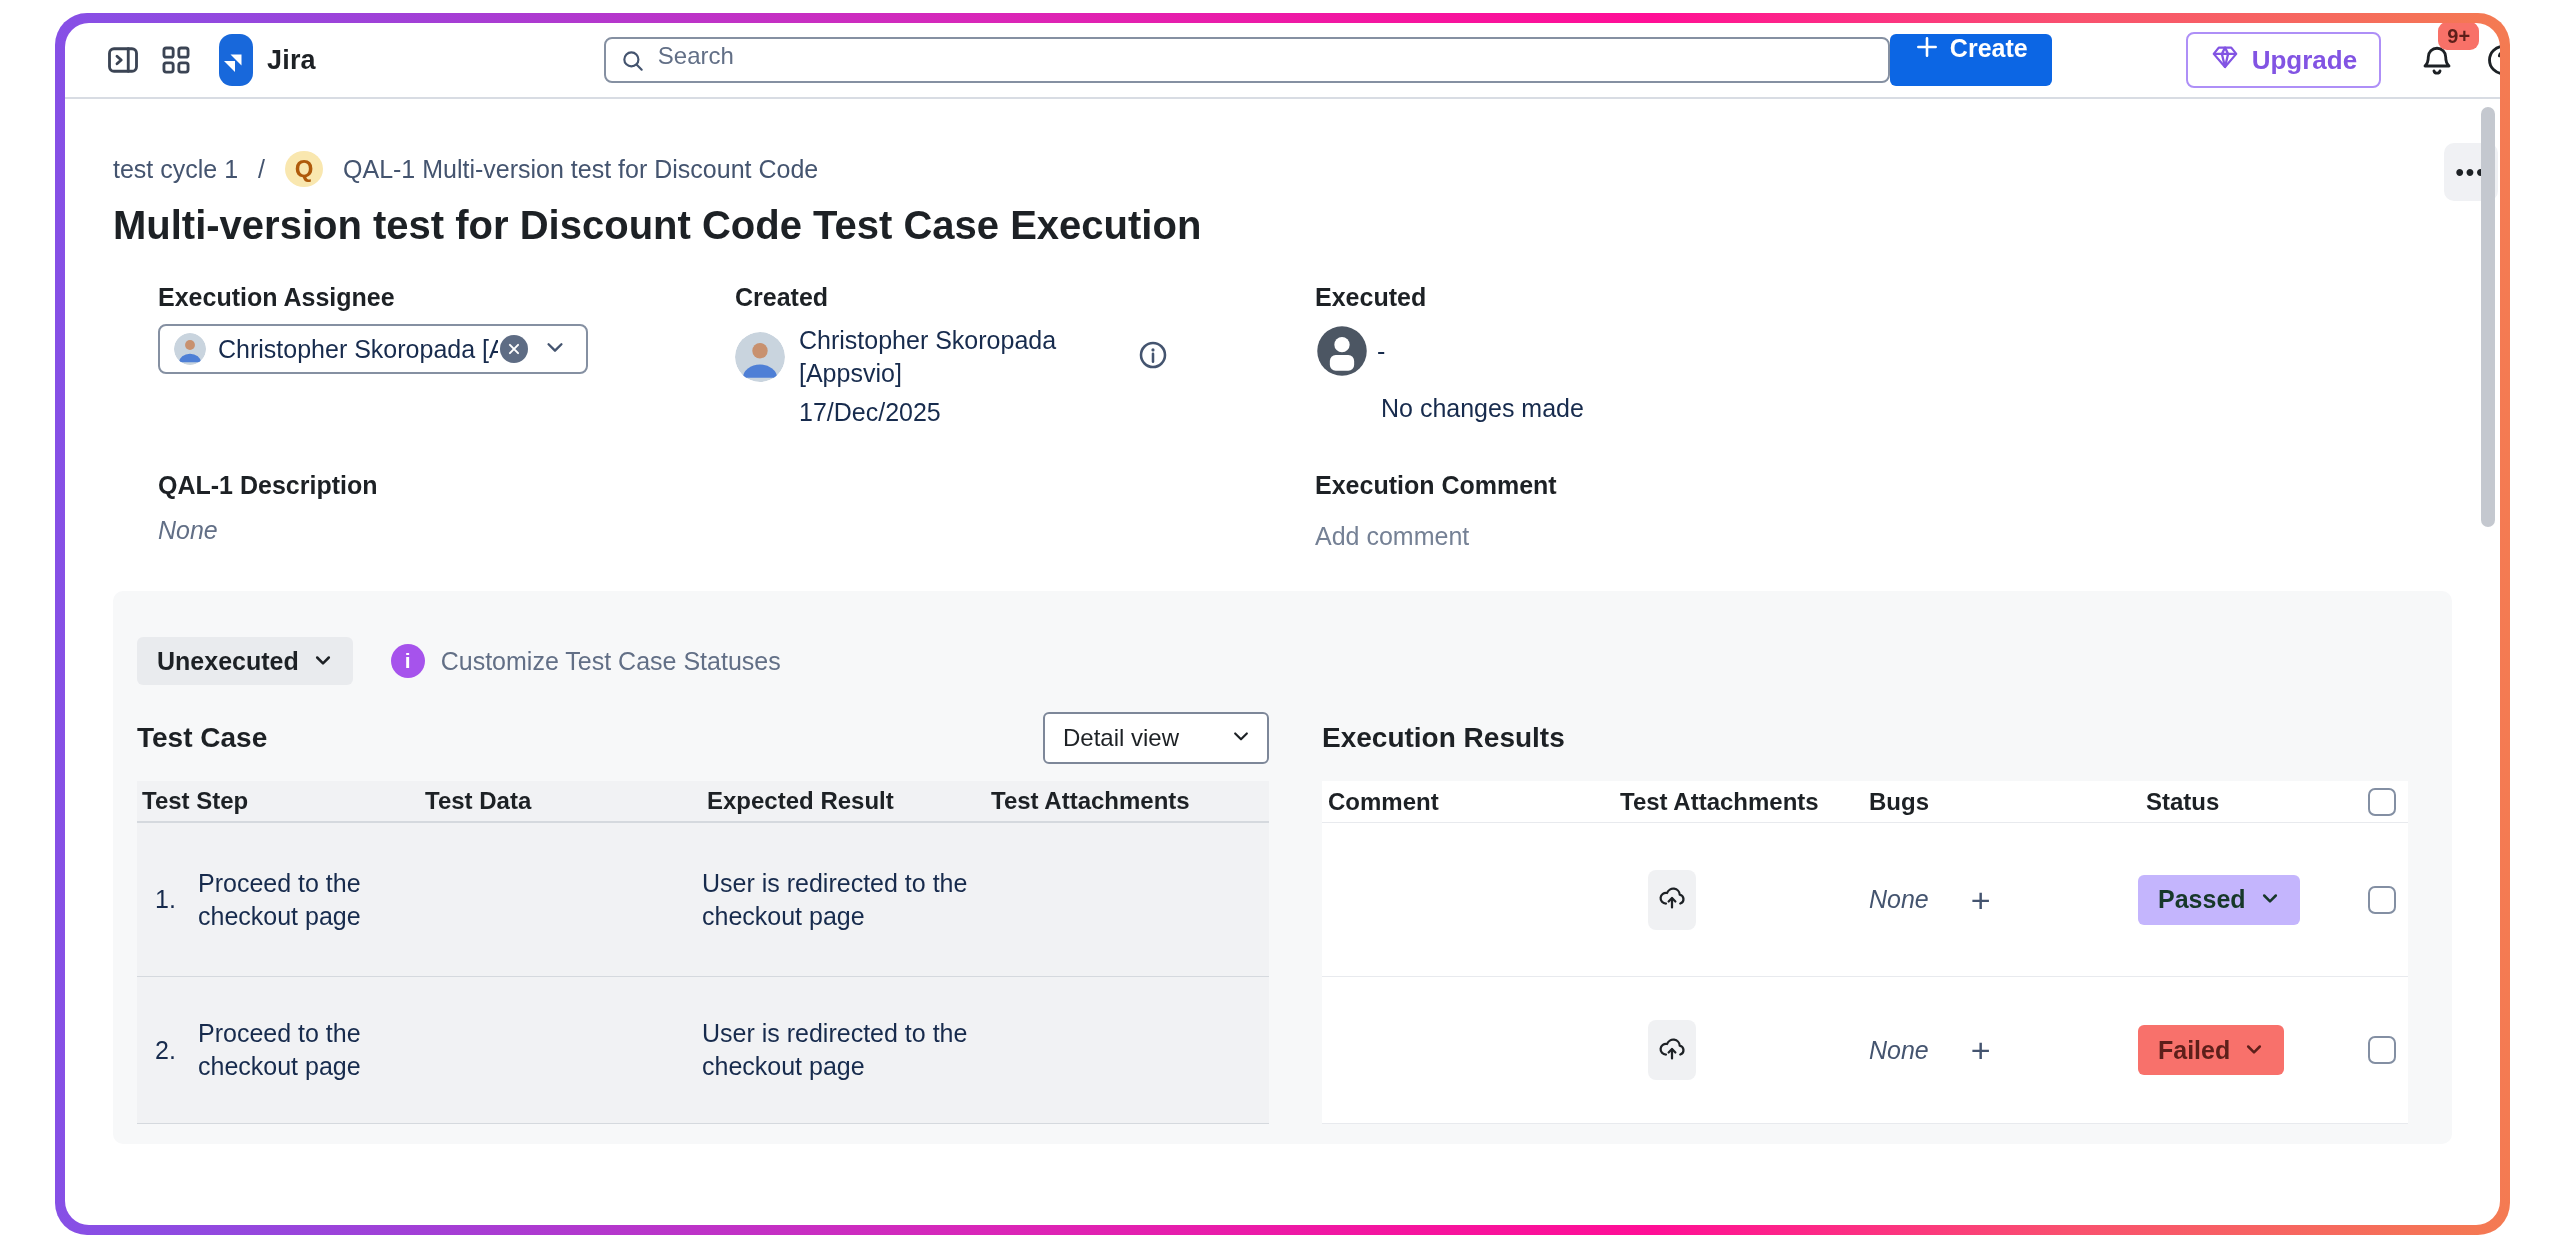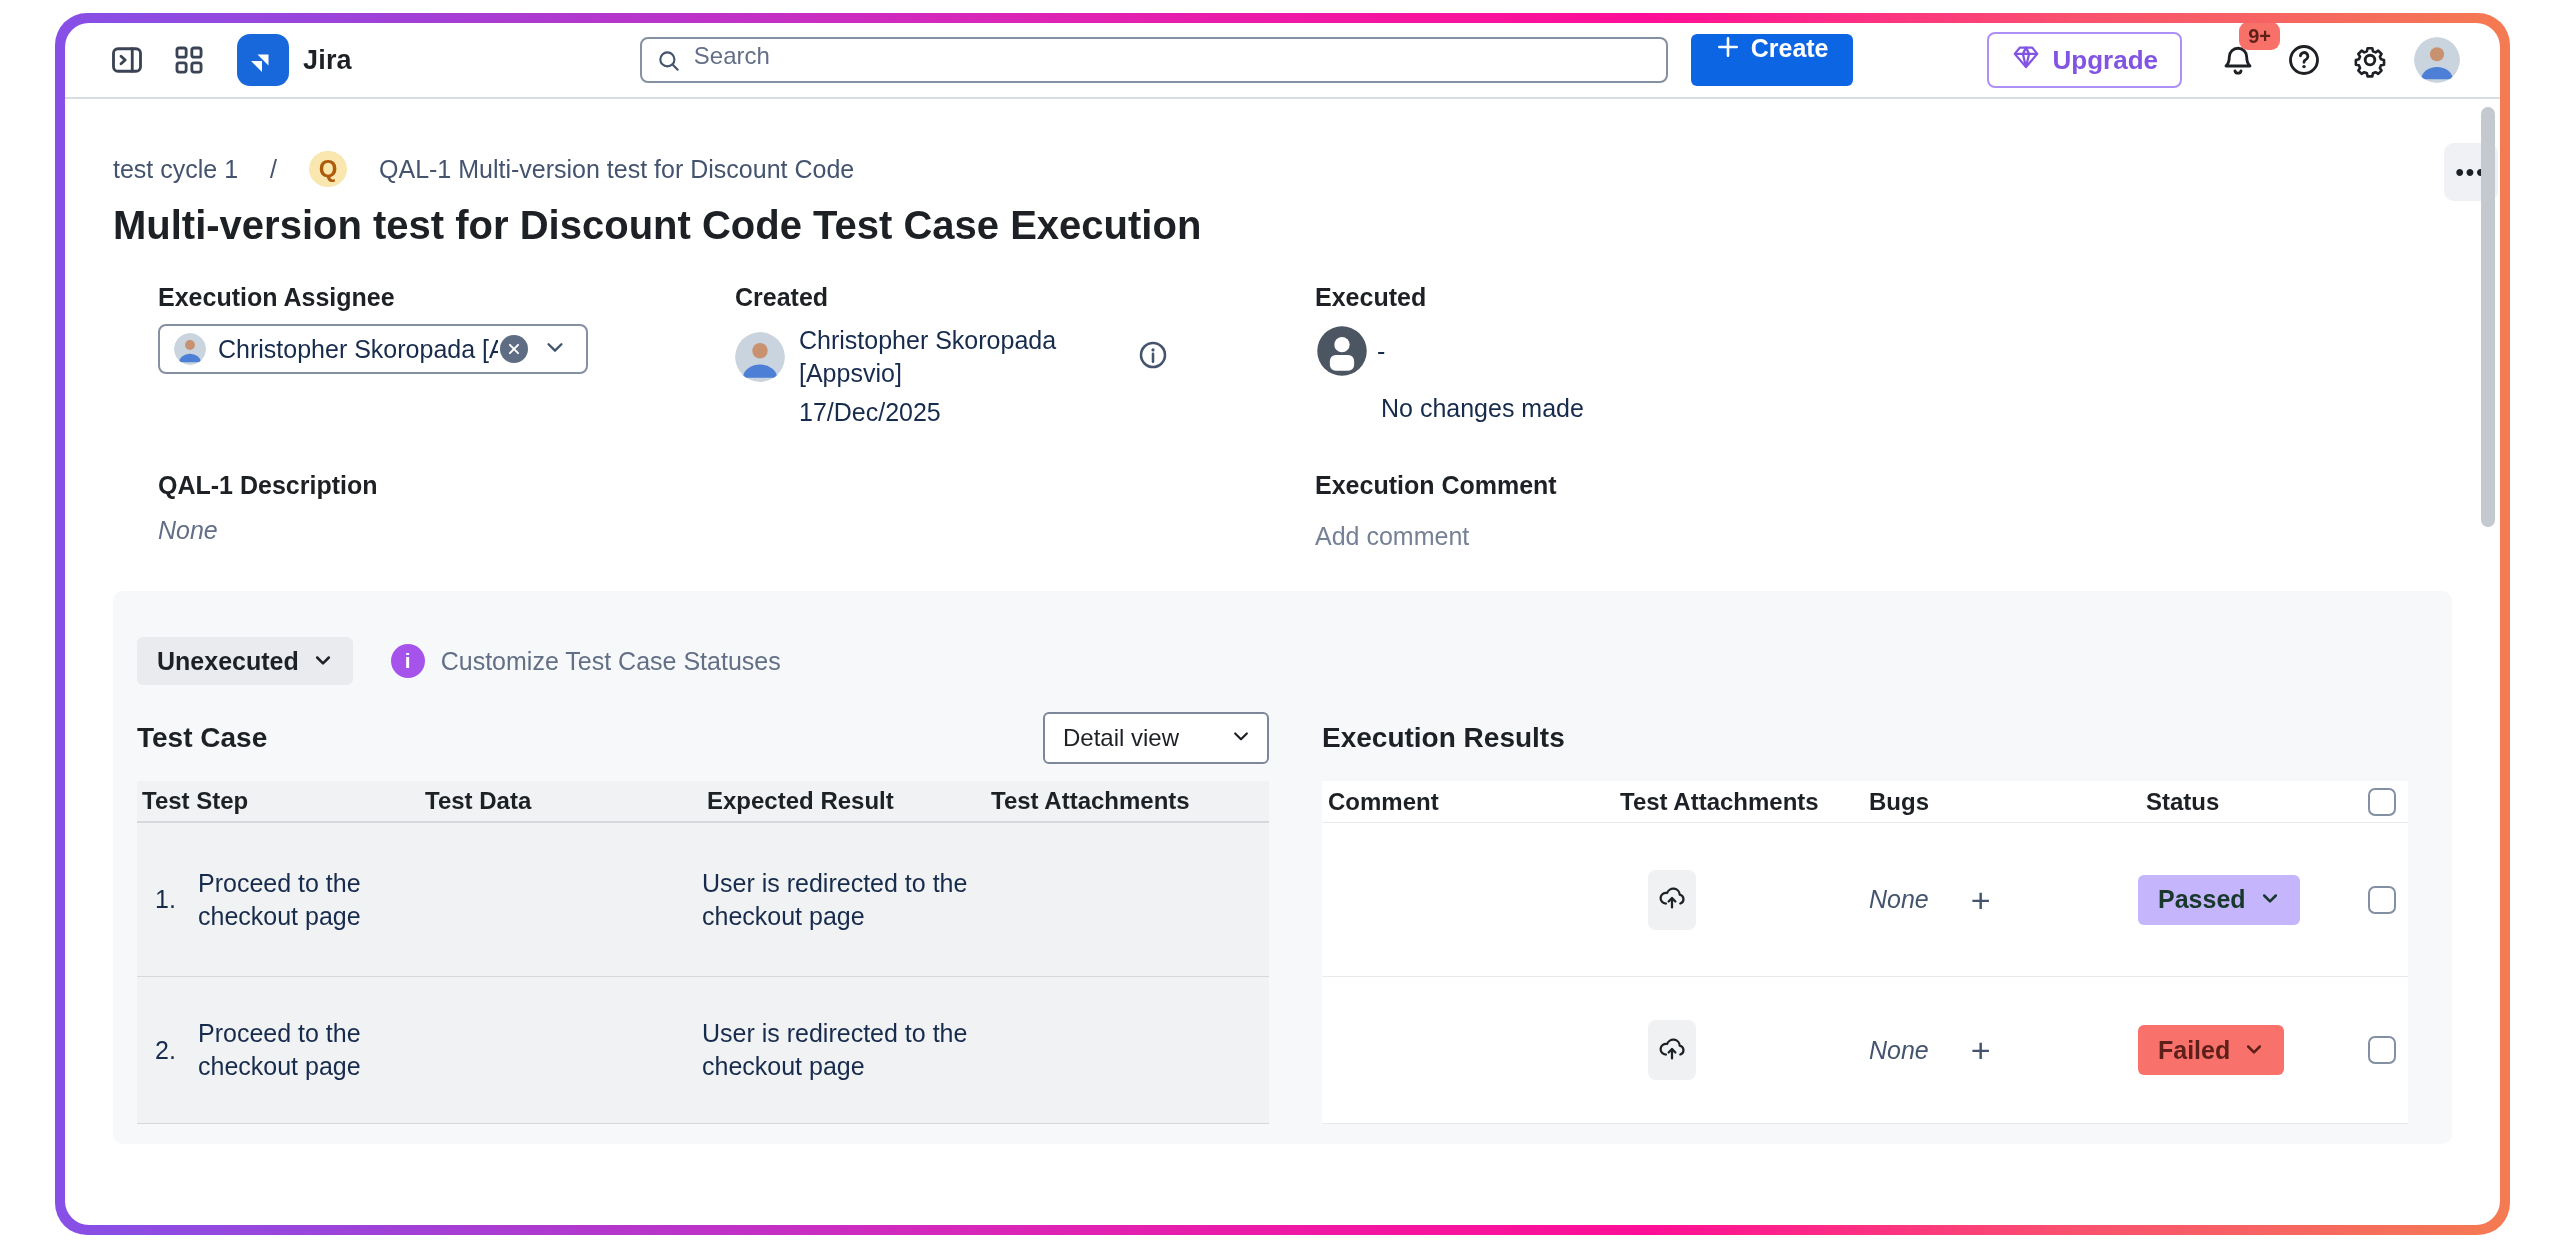--- a/index.html
+++ b/index.html
@@ -18,21 +18,21 @@
 
   
   .topbar { height:76px; flex:none; display:flex; align-items:center; padding:0 40px; border-bottom:2px solid #D8DCE3; }
   .icon-btn { width:44px; height:44px; display:flex; align-items:center; justify-content:center; border-radius:8px; background:transparent; border:none; cursor:pointer; color:#3B4454; }
   .icon-btn svg { display:block; }
   .jira-logo { width:52px; height:52px; border-radius:13px; background:#1868DB; display:flex; align-items:center; justify-content:center; margin-left:26px; }
   .jira-name { font-size:27px; font-weight:700; color:#1D2125; margin-left:14px; letter-spacing:.2px; }
 
   .search-wrap { position:relative; margin-left:288px; }
   .search-input {
-    width:1028px; height:46px; border:2px solid #8590A2; border-radius:8px;
+    width:1286px; height:46px; border:2px solid #8590A2; border-radius:8px;
     padding:0 16px 8px 52px; font-size:24px; color:#172B4D; font-family:inherit; background:#fff; outline:none;
   }
   .search-input::placeholder { color:#626F86; }
   .search-icon { position:absolute; left:16px; top:11px; color:#44546F; }
 
   .tb-right { margin-left:auto; display:flex; align-items:center; }
   .create-btn {
     height:52px; background:#0C66E4; color:#fff; border:none; border-radius:6px;
     font-size:25px; font-weight:700; font-family:inherit; padding:0 24px; display:flex; align-items:flex-start; gap:10px; cursor:pointer;
   }
@@ -46,21 +46,21 @@
     position:absolute; top:-16px; right:-20px; background:#F87168; color:#5D1F1A;
     font-size:20px; font-weight:700; padding:2px 9px; border-radius:9px; line-height:24px;
   }
   .tb-icon { margin-left:22px; }
   .avatar { width:46px; height:46px; border-radius:50%; overflow:hidden; flex:none; border:none; padding:0; background:none; cursor:pointer; }
   .avatar svg { display:block; width:100%; height:100%; }
 
   
   .content { flex:1; position:relative; padding:0 48px; overflow:hidden; }
 
-  .breadcrumb { margin-top:52px; display:flex; align-items:center; gap:32px; font-size:25px; color:#44546F; }
+  .breadcrumb { margin-top:52px; display:flex; align-items:center; gap:20px; font-size:25px; color:#44546F; }
   .crumb-link { cursor:pointer; }
   .q-badge { width:38px; height:36px; border-radius:50%; background:#F9E7AF; color:#AF5A0B; font-weight:700; font-size:24px; display:flex; align-items:center; justify-content:center; }
   .ellipsis-btn {
     position:absolute; right:2px; top:44px; width:54px; height:58px; border-radius:10px;
     background:#F0F1F4; border:none; font-size:24px; font-weight:700; color:#1D2125; letter-spacing:2px; cursor:pointer;
   }
   .page-title { margin-top:14px; font-size:40px; line-height:48px; font-weight:700; color:#1D2125; }
 
   
   .fields { margin-top:34px; padding-left:45px; display:grid; grid-template-columns:577px 580px 1fr; }

